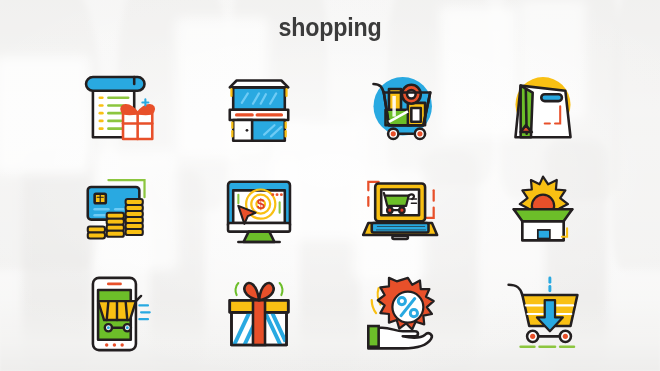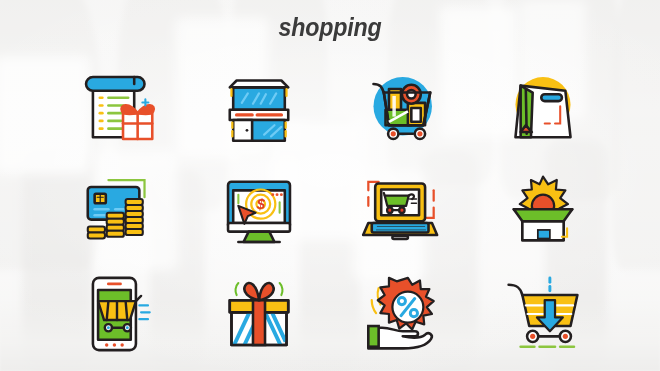--- a/index.html
+++ b/index.html
@@ -1,21 +1,21 @@
 <!DOCTYPE html>
 <html><head>
 <meta charset="utf-8">
 <style>
   html,body{margin:0;padding:0;}
   body{
     width:660px;height:371px;overflow:hidden;
     font-family:"Liberation Sans","DejaVu Sans",sans-serif;
     background:#f2f2f1;
   }
-  #stage{position:relative;width:660px;height:371px;overflow:hidden;background:#fef9c3;font-style:italic;}
+  #stage{position:relative;width:660px;height:371px;overflow:hidden;background:#fef9c3;}
 
   
   .bg{position:absolute;inset:0;overflow:hidden;}
   .bgbase{position:absolute;inset:0;
     background:
       linear-gradient(180deg,#e9e8e6 0%,#eeedeb 38%,#f0efee 70%,#e6e5e3 100%);
   }
   .fig{position:absolute;background:#cfcdc9;filter:blur(3px);opacity:.55;border-radius:40% 40% 14% 14%;}
   .fig2{position:absolute;background:#b9b6b1;filter:blur(4px);opacity:.5;border-radius:45% 45% 20% 20%;}
   .softwhite{position:absolute;background:#fbfbfa;filter:blur(6px);}

